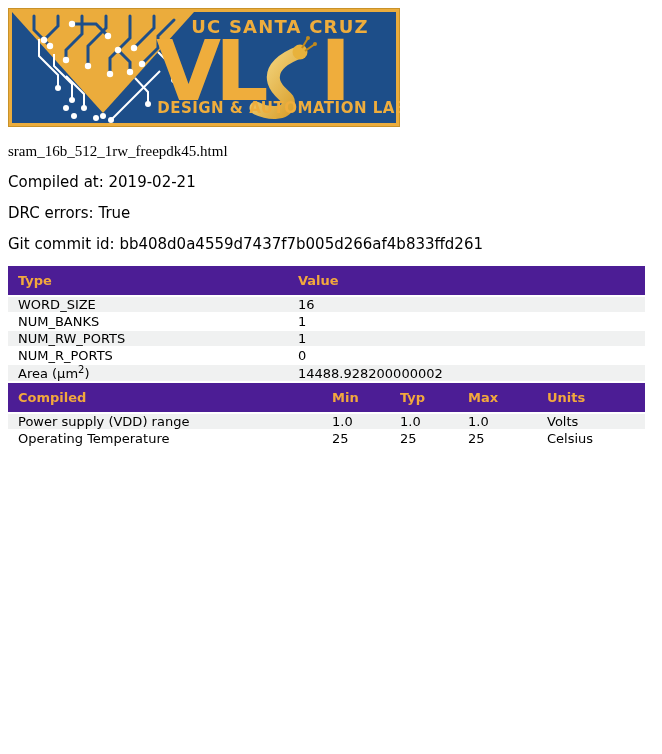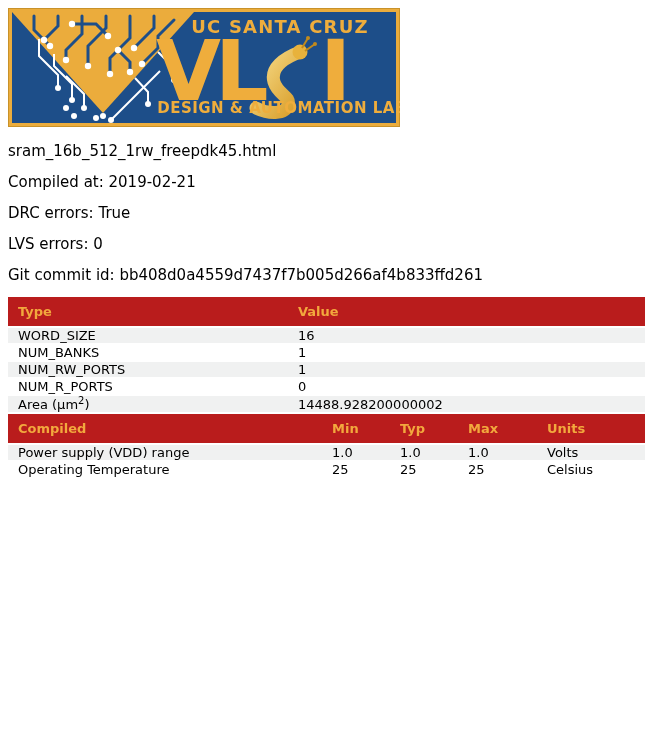--- a/index.html
+++ b/index.html
@@ -14,36 +14,36 @@
     color: #000000;
   }
   .logo-svg { display: block; }
   .logo-svg text { font-family: "DejaVu Sans", "Liberation Sans", sans-serif; }
 
   .info p {
     font-size: 15px;
     line-height: 18px;
     margin: 13px 0;
   }
-  .info p:first-child { margin-top: 15px; }
+  .info p:first-child { margin-top: 15px; font-family: Liberation Serif, serif; }
 
   h2 {
     font-size: 22px;
     font-weight: normal;
     line-height: 26px;
     margin: 19px 0 24px 0;
   }
 
   table {
     border-collapse: collapse;
     width: 637px;
     table-layout: fixed;
   }
   th {
-    background: #b91c1c;
+    background: #4c1d95;
     color: #F2A83D;
     font-size: 13px;
     font-weight: bold;
     text-align: left;
     padding: 7px 10px;
     border-bottom: 2px solid #ffffff;
   }
   td {
     font-size: 13px;
     line-height: 15px;
@@ -140,21 +140,20 @@
 
     <text x="312" y="92" font-size="84" font-weight="bold" fill="#EFAD3C">I</text>
 
     <text x="274" y="105" text-anchor="middle" font-size="15" font-weight="bold" fill="#EFAD3C" letter-spacing="0.5">DESIGN &amp; AUTOMATION LAB</text>
   </svg>
 
   <div class="info">
     <p>sram_16b_512_1rw_freepdk45.html</p>
     <p>Compiled at: 2019-02-21</p>
     <p>DRC errors: True</p>
-    <p>LVS errors: 0</p>
     <p>Git commit id: bb408d0a4559d7437f7b005d266af4b833ffd261</p>
   </div>
 
 
   <table>
     <colgroup>
         <col style="width:280px">
         <col>
       </colgroup>
     <thead>

